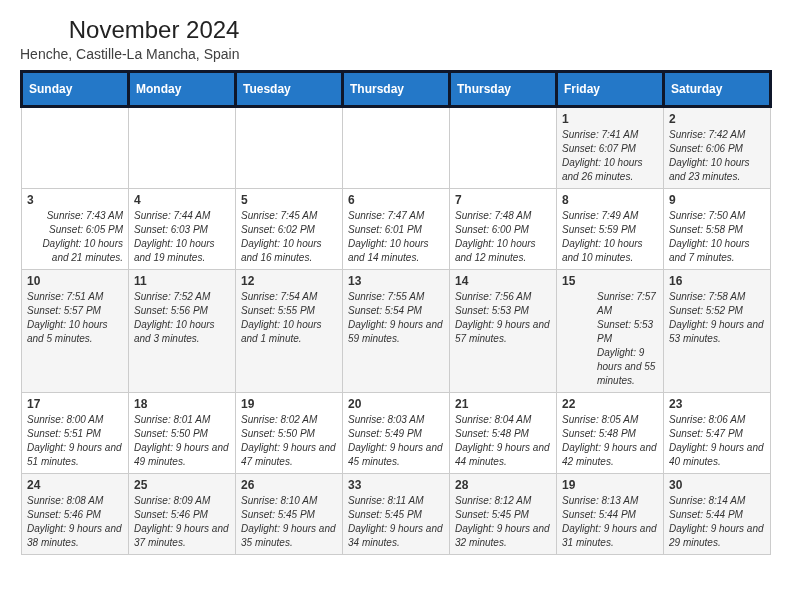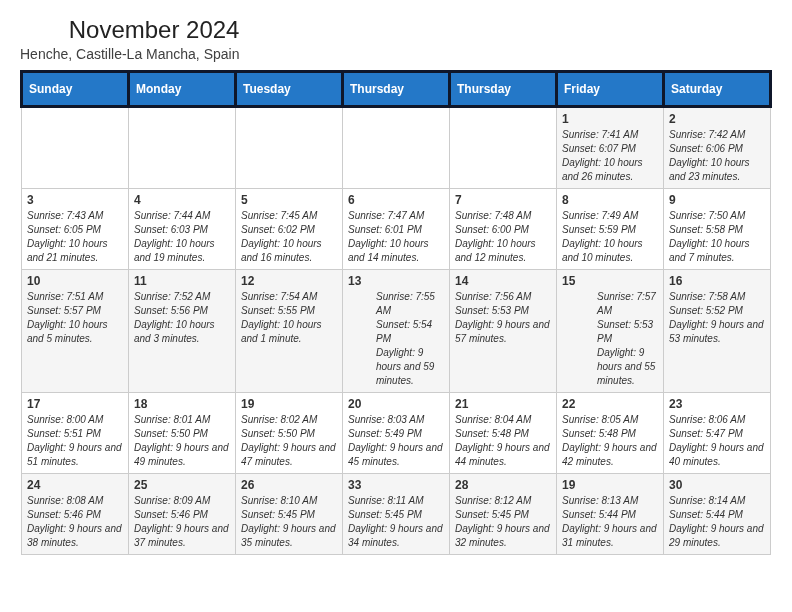--- a/index.html
+++ b/index.html
@@ -130,21 +130,21 @@
         <td>
           <span class="day-num">2</span>
           <div class="day-info" style="white-space: pre-line;">Sunrise: 7:42 AM
 Sunset: 6:06 PM
 Daylight: 10 hours and 23 minutes.</div>
         </td>
       </tr>
       <tr>
         <td>
           <span class="day-num">3</span>
-          <div class="day-info" style="white-space: pre-line;">Sunrise: 7:43 AM
+          <div class="day-info" style="white-space: pre-line; text-align: right;">Sunrise: 7:43 AM
 Sunset: 6:05 PM
 Daylight: 10 hours and 21 minutes.</div>
         </td>
         <td>
           <span class="day-num">4</span>
           <div class="day-info" style="white-space: pre-line;">Sunrise: 7:44 AM
 Sunset: 6:03 PM
 Daylight: 10 hours and 19 minutes.</div>
         </td>
         <td>
@@ -192,21 +192,21 @@
 Daylight: 10 hours and 3 minutes.</div>
         </td>
         <td>
           <span class="day-num">12</span>
           <div class="day-info" style="white-space: pre-line;">Sunrise: 7:54 AM
 Sunset: 5:55 PM
 Daylight: 10 hours and 1 minute.</div>
         </td>
         <td>
           <span class="day-num">13</span>
-          <div class="day-info" style="white-space: pre-line; margin-left: 28px;">Sunrise: 7:55 AM
+          <div class="day-info" style="white-space: pre-line;">Sunrise: 7:55 AM
 Sunset: 5:54 PM
 Daylight: 9 hours and 59 minutes.</div>
         </td>
         <td>
           <span class="day-num">14</span>
           <div class="day-info" style="white-space: pre-line;">Sunrise: 7:56 AM
 Sunset: 5:53 PM
 Daylight: 9 hours and 57 minutes.</div>
         </td>
         <td>

